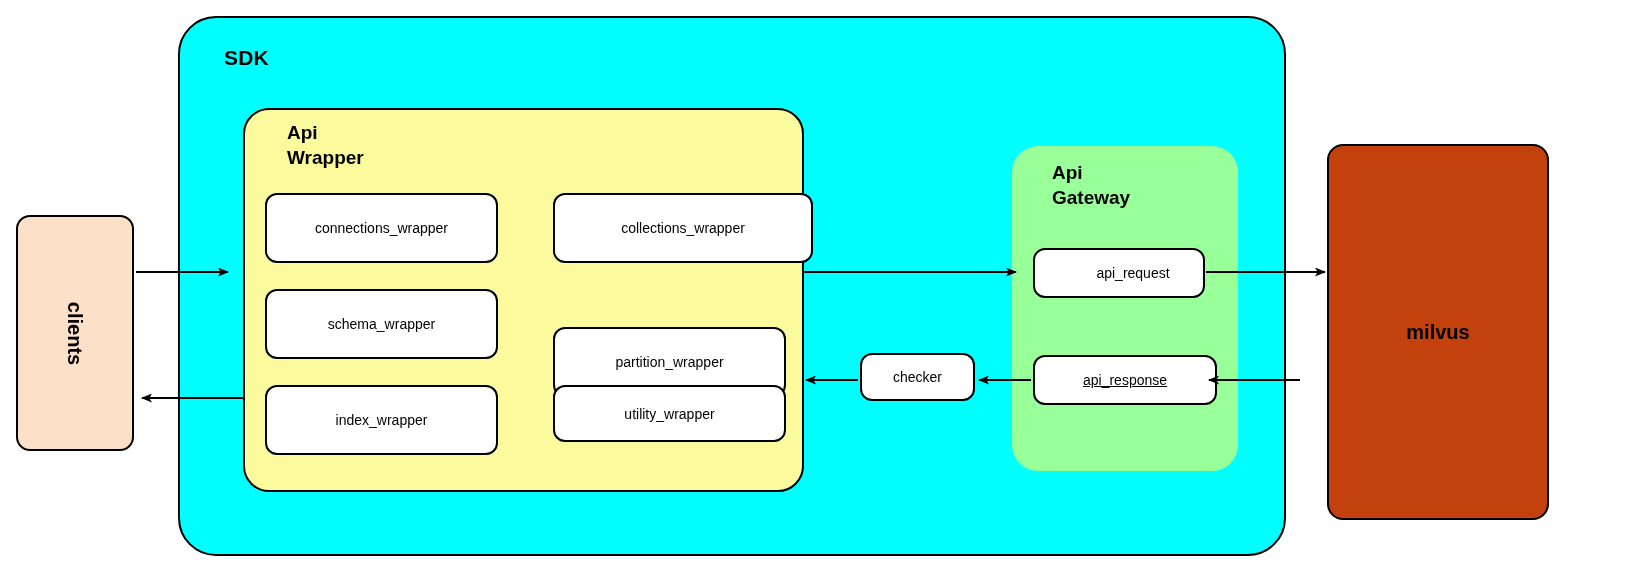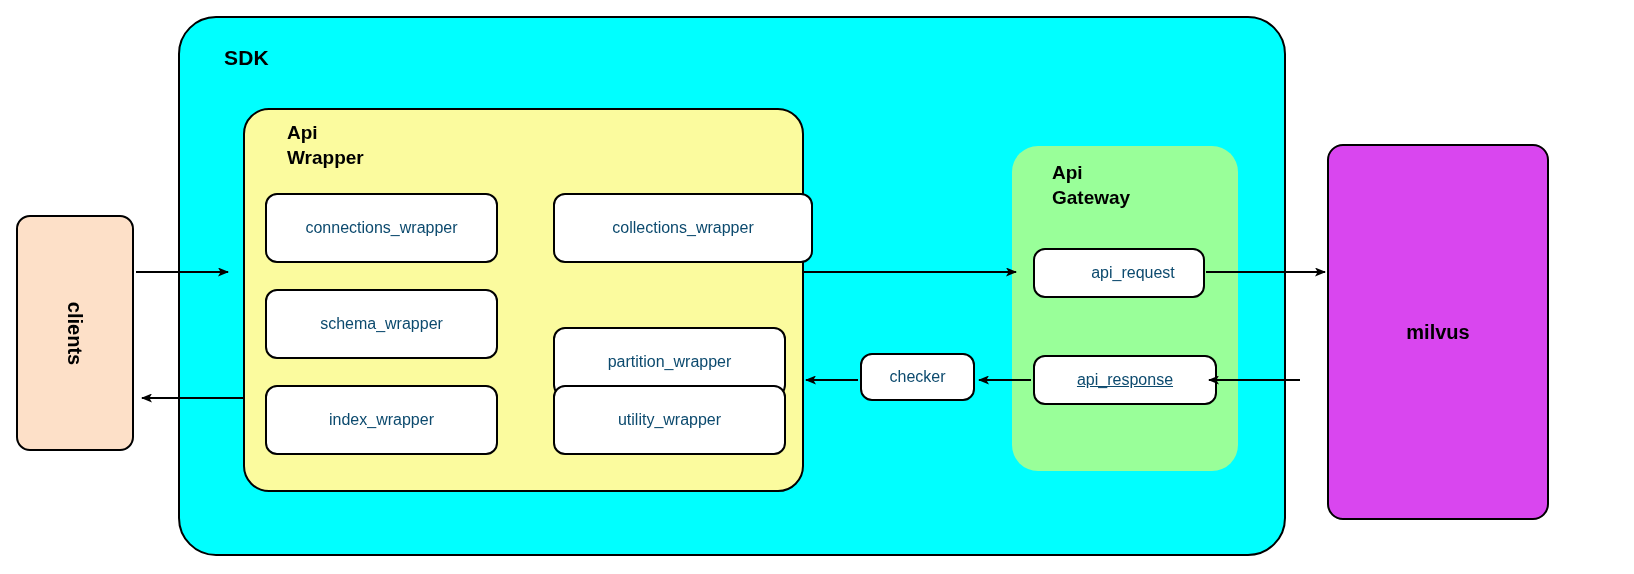--- a/index.html
+++ b/index.html
@@ -87,22 +87,22 @@
   
   .leaf-box {
     position: absolute;
     box-sizing: border-box;
     background: #ffffff;
     border: 2px solid #000000;
     border-radius: 12px;
     display: flex;
     align-items: center;
     justify-content: center;
-    font-size: 16px;
-    color: #0c4a6e;
+    font-size: 14px;
+    color: #000000;
   }
   
   .clients-box {
     left: 16px;
     top: 215px;
     width: 118px;
     height: 236px;
     background: #fde0c8;
     border: 2px solid #000000;
     border-radius: 14px;
@@ -116,21 +116,21 @@
     color: #000000;
     transform: rotate(90deg);
     white-space: nowrap;
   }
   
   .milvus-box {
     left: 1327px;
     top: 144px;
     width: 222px;
     height: 376px;
-    background: #d946ef;
+    background: #c2410c;
     border: 2px solid #000000;
     border-radius: 16px;
     display: flex;
     align-items: center;
     justify-content: center;
   }
   .milvus-label {
     font-size: 20px;
     font-weight: bold;
     color: #000000;
@@ -183,21 +183,21 @@
   </div>
   <div class="node leaf-box" style="left:265px; top:289px; width:233px; height:70px;">
     <span>schema_wrapper</span>
   </div>
   <div class="node leaf-box" style="left:553px; top:289px; width:233px; height:70px;margin-top:38px;">
     <span>partition_wrapper</span>
   </div>
   <div class="node leaf-box" style="left:265px; top:385px; width:233px; height:70px;border-radius:12px;">
     <span>index_wrapper</span>
   </div>
-  <div class="node leaf-box" style="left:553px; top:385px; width:233px; height:70px;justify-content:center;">
+  <div class="node leaf-box" style="left:553px; top:385px; width:233px; height:57px;justify-content:center;">
     <span>utility_wrapper</span>
   </div>
 
   <div class="node apigateway-container">
     <div class="apigateway-title">Api
 Gateway</div>
   </div>
 
   <div class="node leaf-box" style="left:1033px; top:248px; width:172px; height:50px;padding-left:28px;">
     <span>api_request</span>

